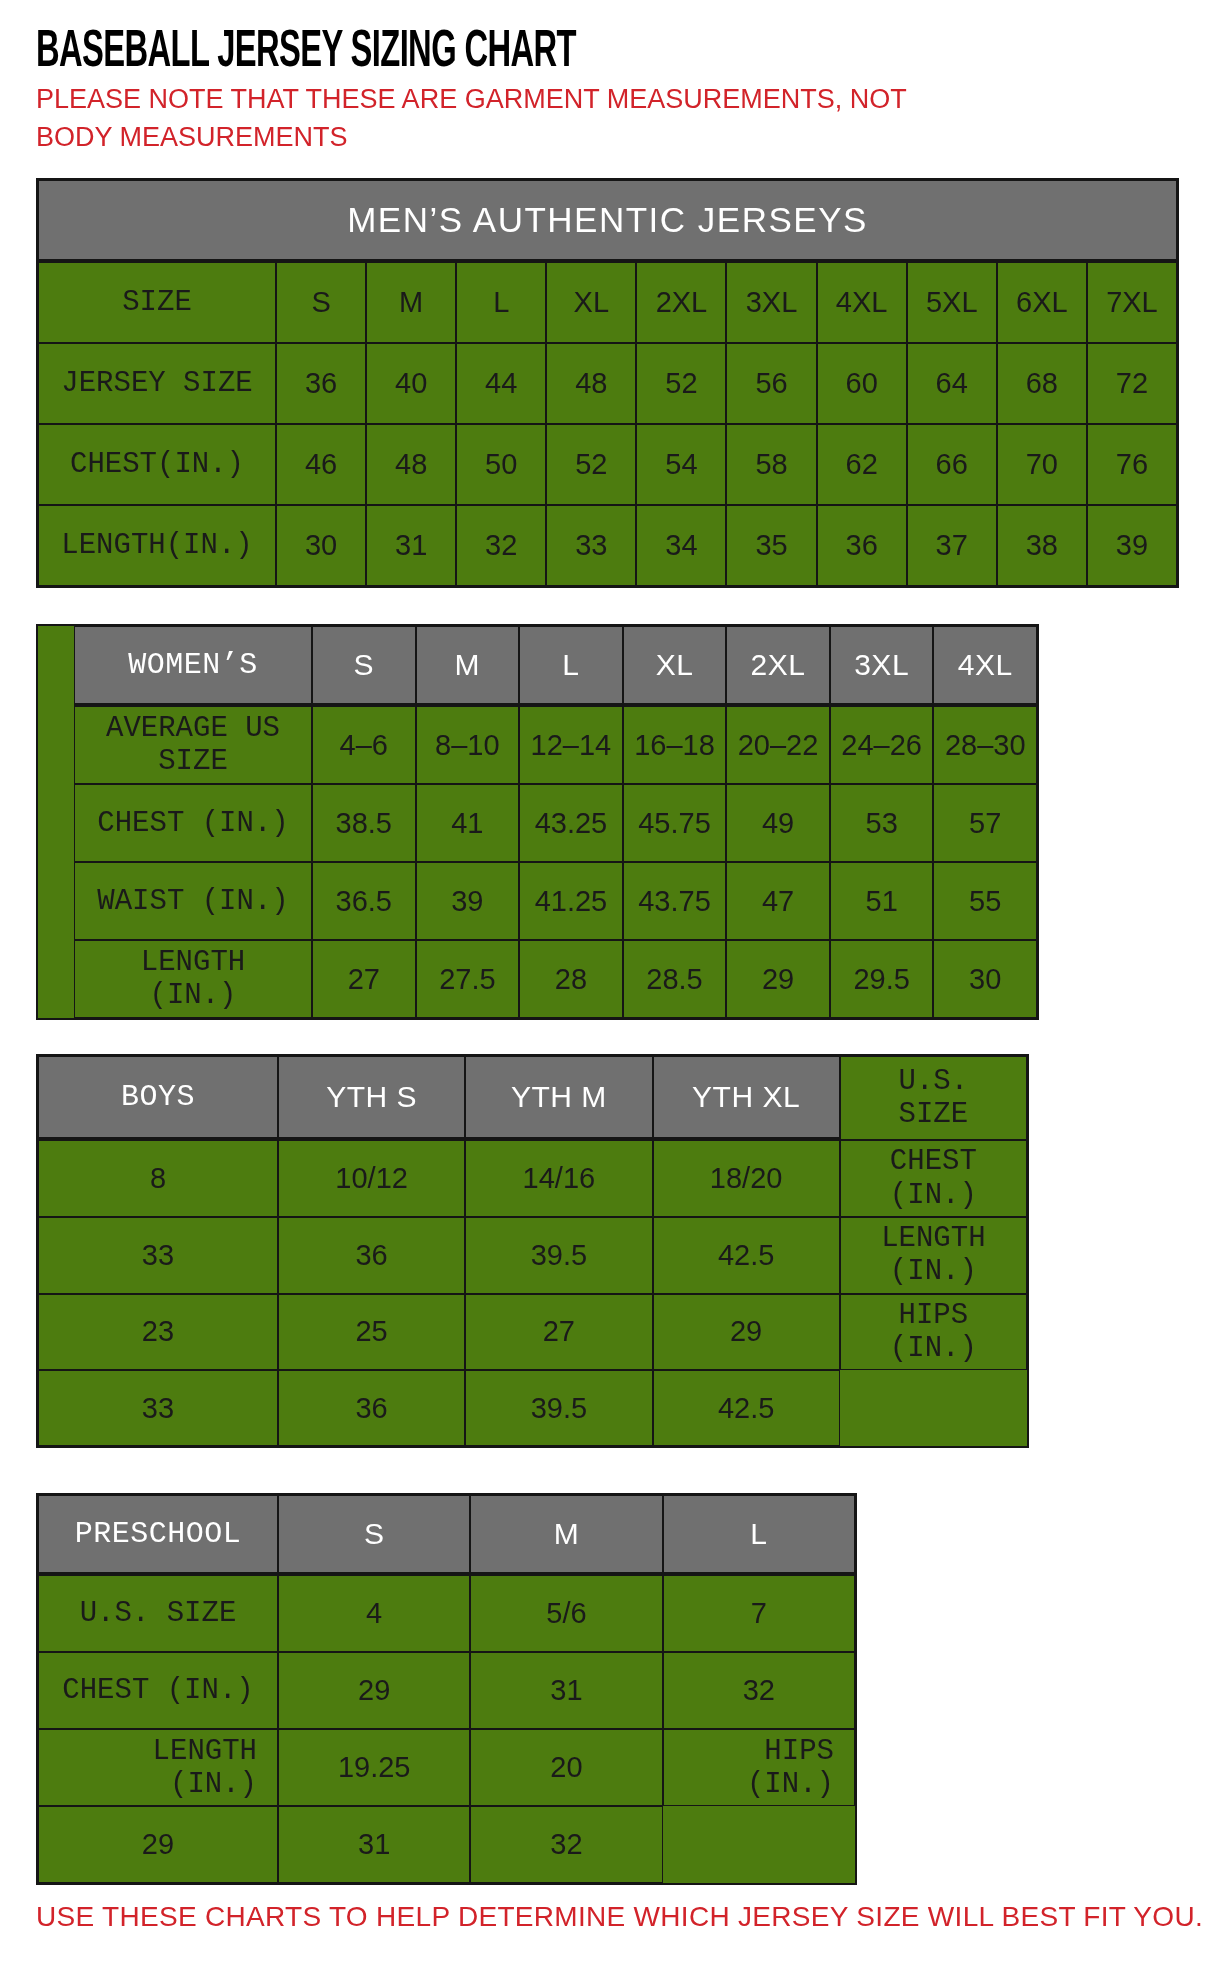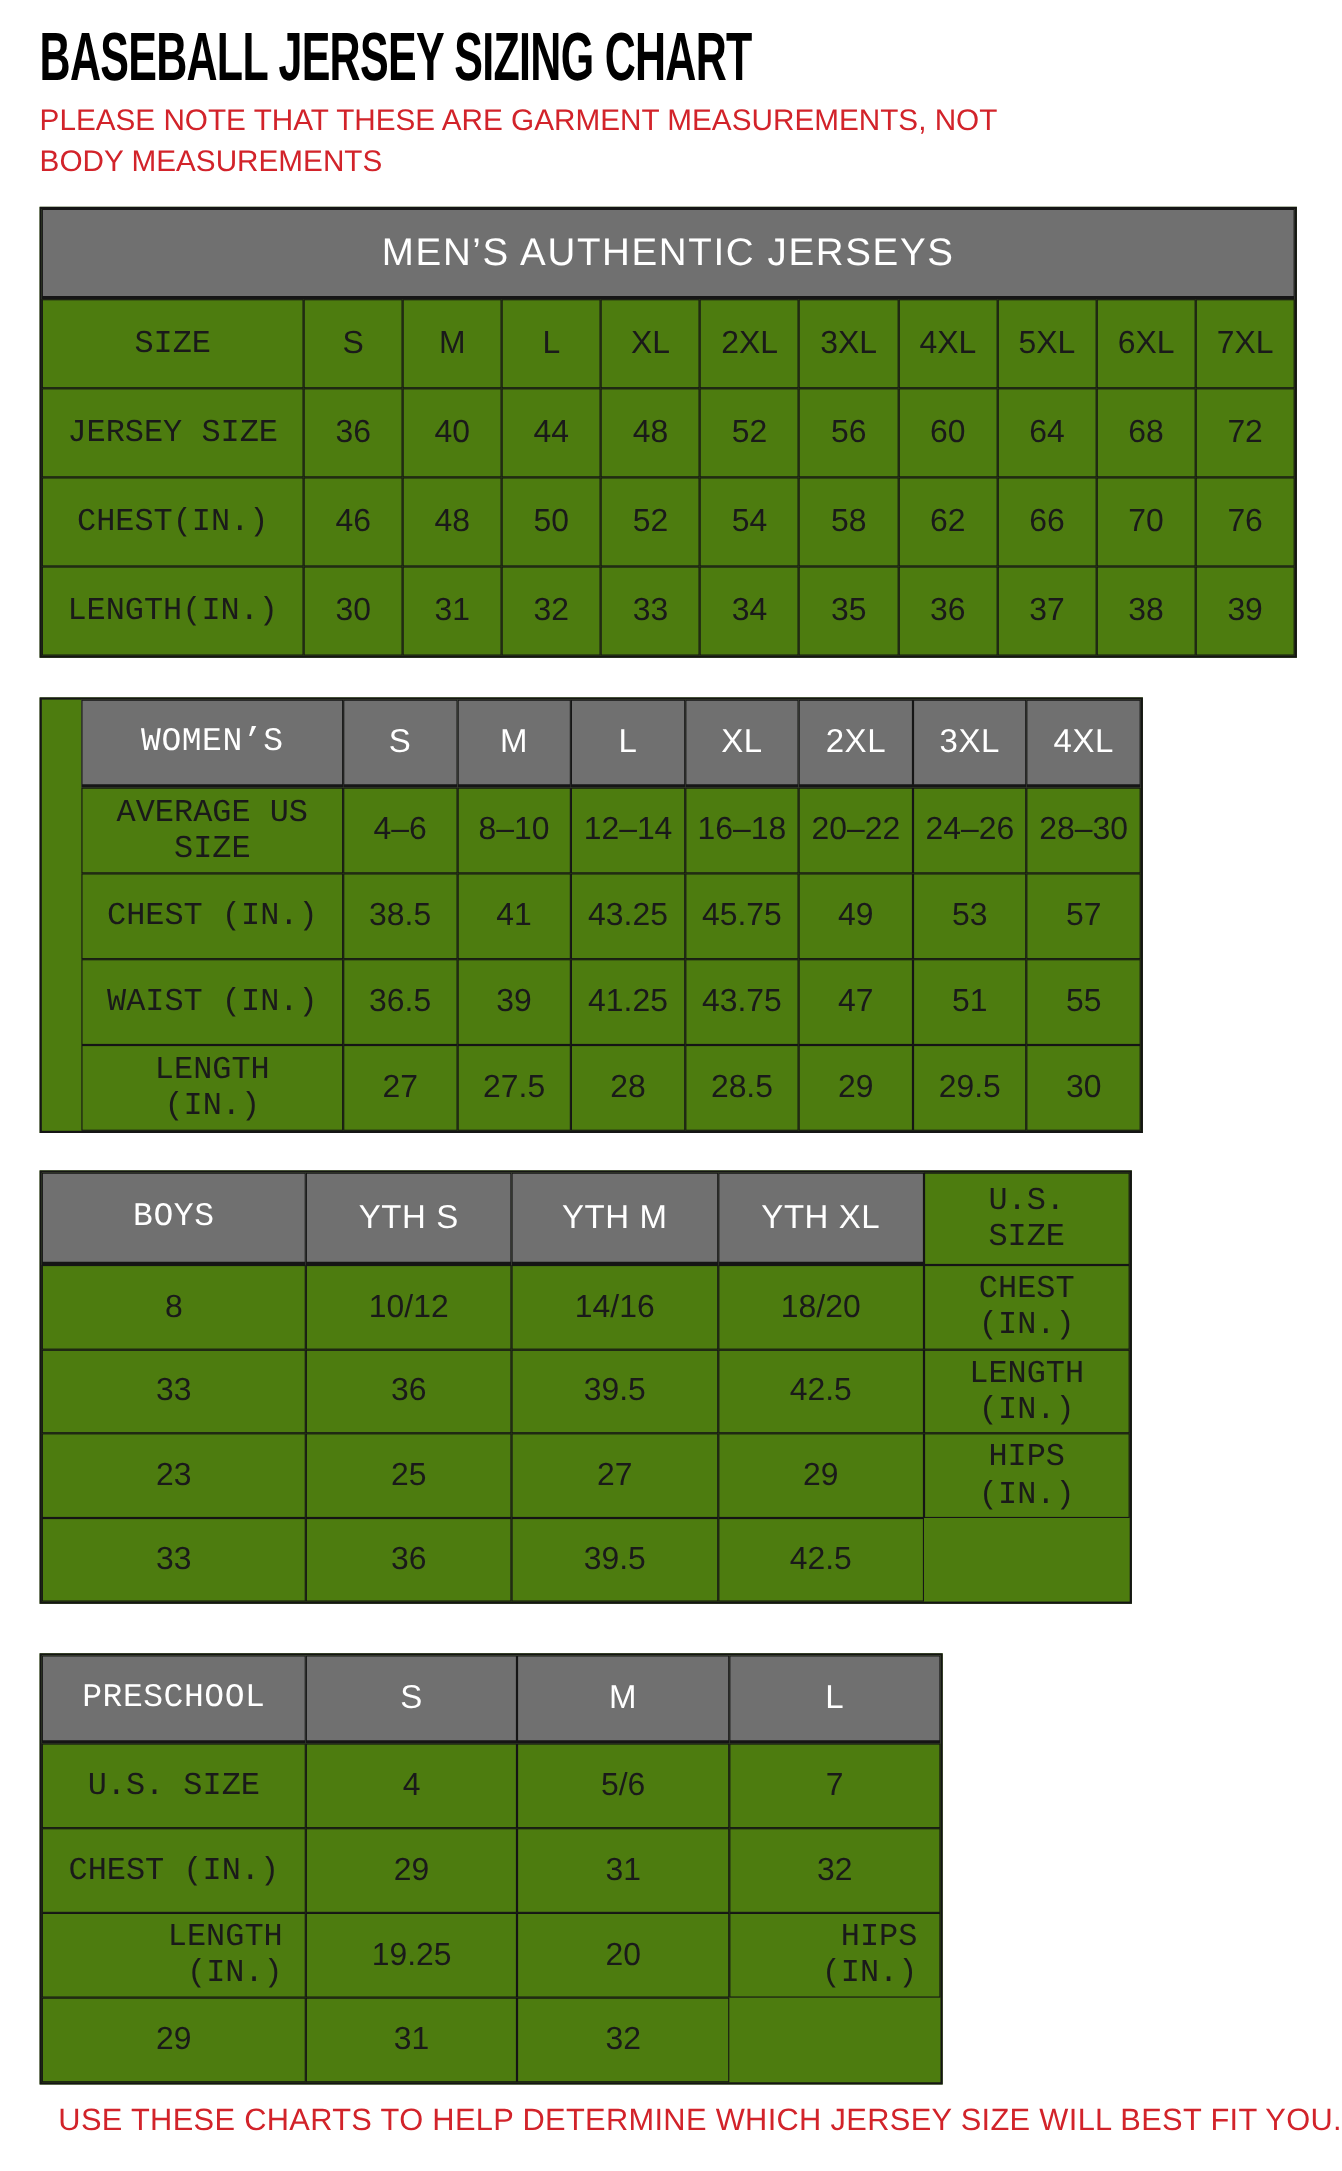--- a/index.html
+++ b/index.html
@@ -7,21 +7,21 @@
   body {
     width: 1220px;
     min-height: 1974px;
     font-family: "Liberation Sans", sans-serif;
     color: #1a1a1a;
   }
   .page { padding: 24px 0 0 36px; }
 
   h1.title {
     margin: 0 0 8px 0;
-    font-size: 62px;
+    font-size: 52px;
     line-height: 0.95;
     font-weight: 800;
     letter-spacing: -1px;
     white-space: nowrap;
     color: #000;
   }
   h1.title .squeeze {
     display: inline-block;
     transform: scaleX(0.63);
     transform-origin: left center;
@@ -82,21 +82,20 @@
   .preschool { grid-template-columns: 240px repeat(3, 1fr); width: 821px; margin-top: 45px; }
   .preschool .cell { min-height: 77px; text-align: right; }
   .preschool .head { min-height: 80px; }
 
   .footer {
     margin-top: 16px;
     font-size: 28px;
     letter-spacing: 0.3px;
     color: #d2232a;
     white-space: nowrap;
-    text-align: right;
   }
 </style>
 </head>
 <body>
 
 <div class="page">
 
   <h1 class="title"><span class="squeeze">BASEBALL JERSEY SIZING CHART</span></h1>
 
   <div class="note">PLEASE NOTE THAT THESE ARE GARMENT MEASUREMENTS, NOT BODY MEASUREMENTS</div>

